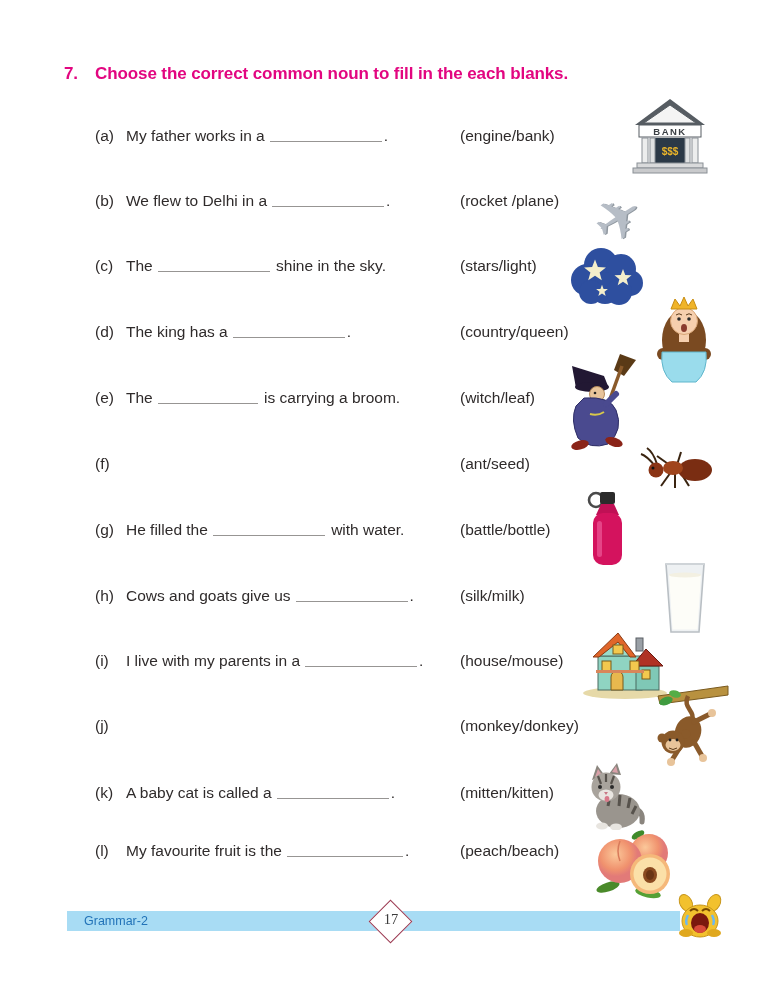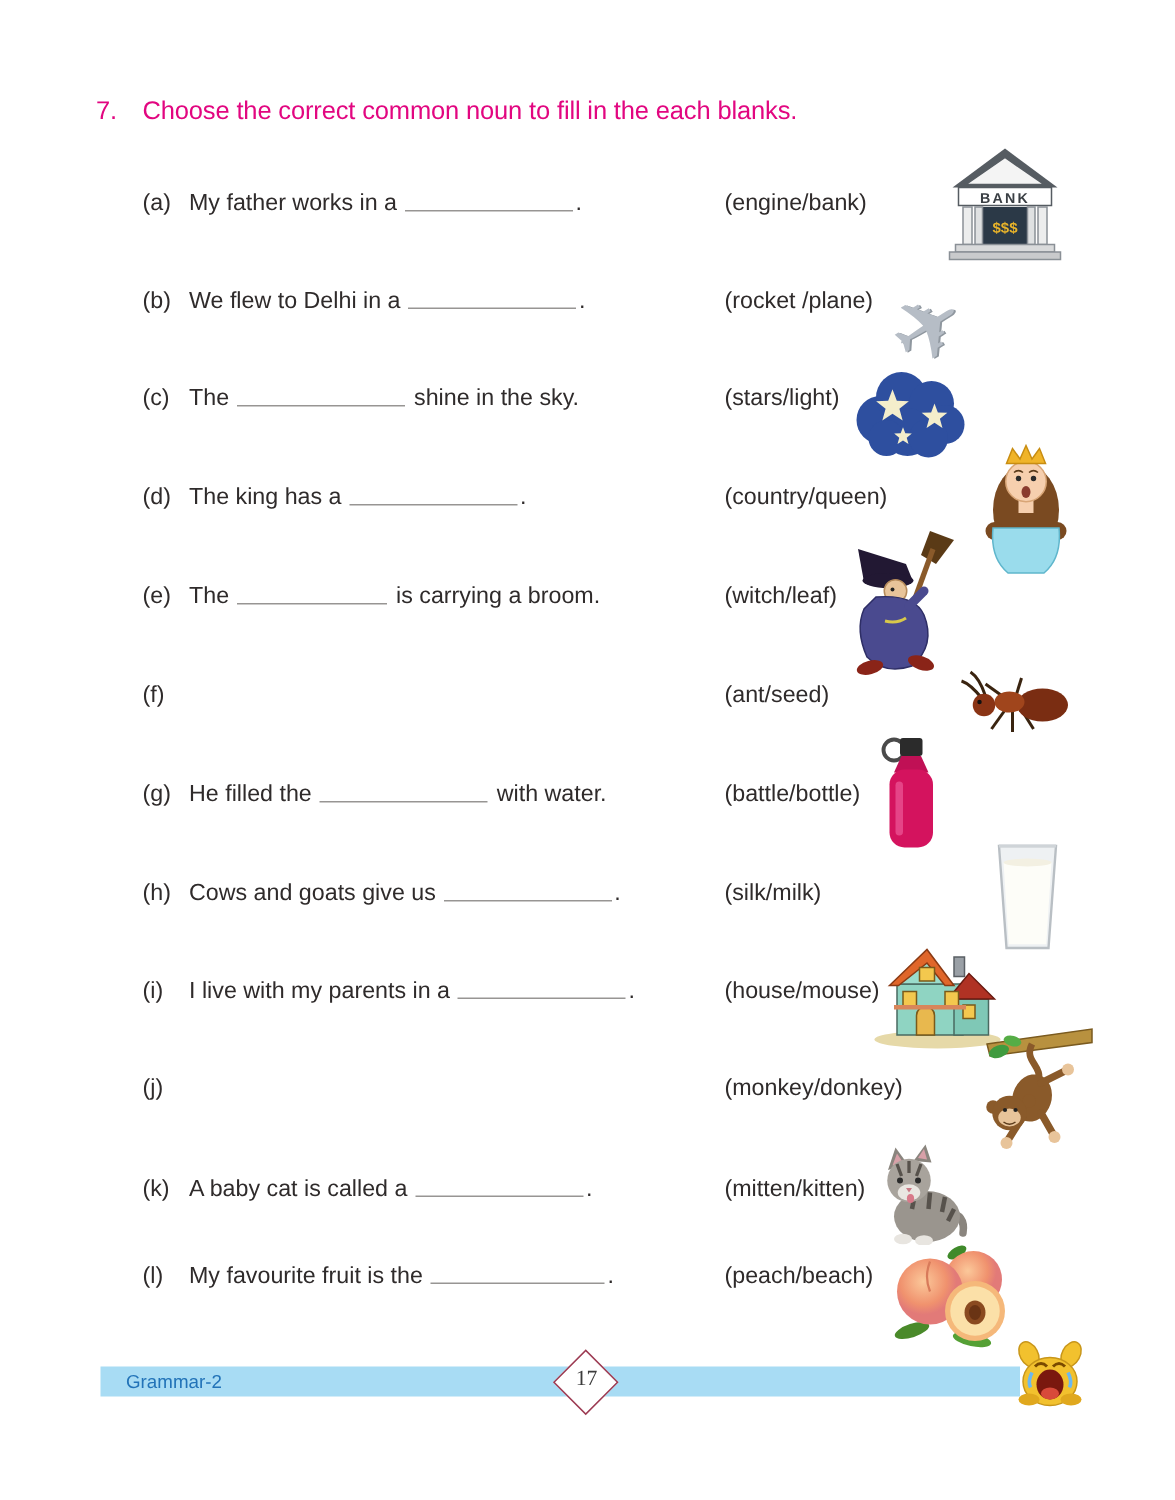--- a/index.html
+++ b/index.html
@@ -3,30 +3,30 @@
 <meta charset="utf-8">
 <style>
   html,body { margin:0; padding:0; background:#ffffff; }
   .page {
     position:relative; width:783px; height:1000px; background:#ffffff;
     font-family:"Liberation Sans", sans-serif; overflow:hidden;
     color: var(--c-text, #2f2b2b);
   }
   
   .heading { position:absolute; left:64px; top:64px; width:660px;
-    font-size:17px; font-weight:400; color:var(--c-heading,#e20680); letter-spacing:-0.1px; }
+    font-size:17px; font-weight:700; color:var(--c-heading,#e20680); letter-spacing:-0.1px; }
   .heading .qnum { display:inline-block; width:31px; }
   
   .q-row { position:absolute; left:95px; width:640px; height:24px; font-size:15.5px; }
   .q-id  { position:absolute; left:0; top:0; width:30px; }
   .q-sentence { position:absolute; left:31px; top:0; white-space:nowrap; }
   .before,.after { white-space:pre; }
   .blank { display:inline-block; height:13px; margin:0 2px -1px 5px;
     border-bottom:1.5px solid #979593; }
-  .q-options { position:absolute; left:365px; top:0; white-space:nowrap;margin-left:23px; }
+  .q-options { position:absolute; left:365px; top:0; white-space:nowrap; }
   
   .q-icon { position:absolute; }
   .q-icon svg { width:100%; height:100%; display:block; }
   .plane-glyph { font-family:"DejaVu Sans", sans-serif; font-size:58px; line-height:1;
     color:#b6bdc6; transform:rotate(-32deg); text-shadow:1px 1px 0 #8f979f; }
   
   .footer-bar { position:absolute; left:67px; top:911px; width:613px; height:20px;
     background:var(--c-bar,#a8dcf4); }
   .footer-label { position:absolute; left:84px; top:914px; font-size:12.5px;
     color:var(--c-bartext,#2273b8); }

